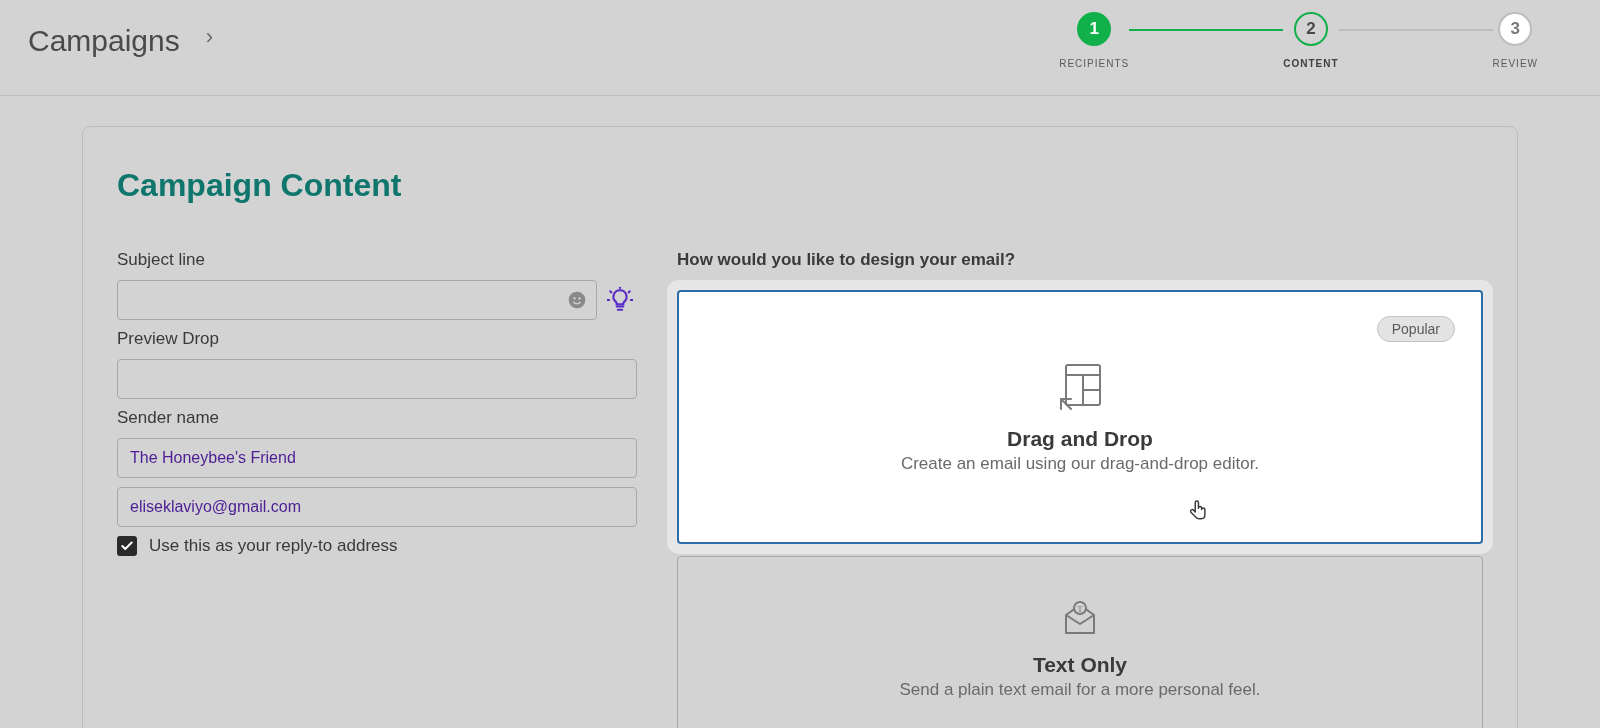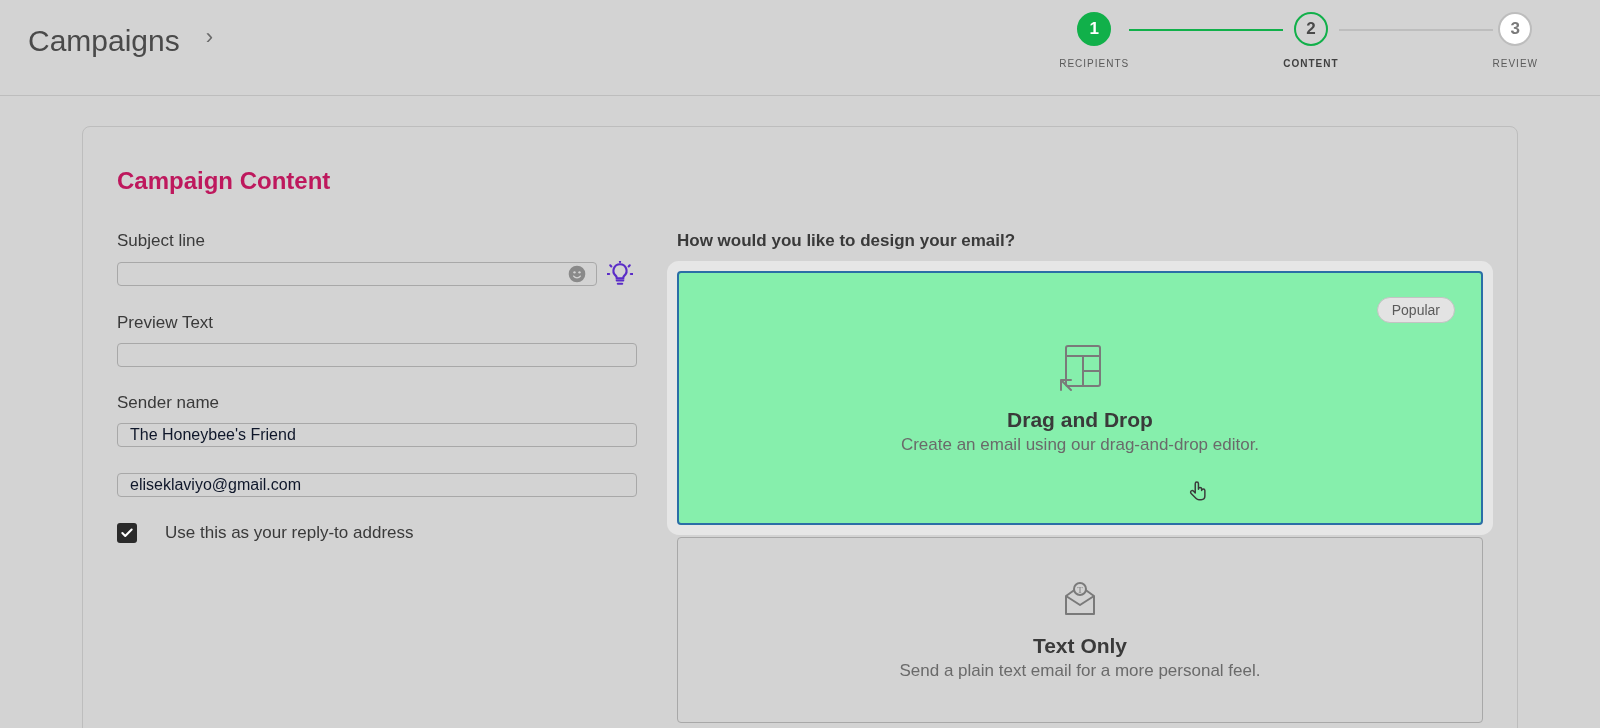--- a/index.html
+++ b/index.html
@@ -80,62 +80,62 @@
   }
   .step-line.done { background: #11b04a; }
   .panel {
     margin: 30px 82px 0 82px;
     background: #d3d3d3;
     border: 1px solid #bdbdbd;
     border-radius: 8px;
     padding: 40px 34px 20px 34px;
   }
   .panel-title {
-    font-size: 24px;
+    font-size: 32px;
     font-weight: 600;
-    color: #be185d;
-    margin-bottom: 36px;
+    color: #0f766e;
+    margin-bottom: 46px;
   }
   .columns {
     display: flex;
     gap: 40px;
   }
   .col-left { width: 520px; }
   .col-right { flex: 1; }
-  .form-group { margin-bottom: 26px; }
+  .form-group { margin-bottom: 9px; }
   .form-label {
     display: block;
     font-size: 17px;
     color: #3a3a3a;
     margin-bottom: 10px;
   }
   .input-row { display: flex; align-items: center; gap: 10px; }
   .text-input {
     width: 100%;
-    height: 24px;
+    height: 40px;
     border: 1px solid #a8a8a8;
     border-radius: 4px;
     background: #d3d3d3;
     padding: 0 12px;
     font-size: 16px;
-    color: #0f172a;
+    color: #4c1d95;
   }
   .subject-input { width: 480px; padding-right: 38px; }
   .subject-wrap { position: relative; width: 480px; }
   .emoji-ic {
     position: absolute;
     right: 10px;
     top: 50%;
     transform: translateY(-50%);
     width: 20px; height: 20px;
     color: #8a8a8a;
   }
   .bulb-ic { width: 26px; height: 26px; color: #5a2cc7; }
   .checkbox-row {
-    display: flex; align-items: center; gap: 28px;
+    display: flex; align-items: center; gap: 12px;
     margin-top: 8px;
   }
   .checkbox {
     width: 20px; height: 20px;
     background: #2a2a2a;
     border-radius: 3px;
     display: flex; align-items: center; justify-content: center;
     color: #fff;
   }
   .checkbox svg { width: 14px; height: 14px; }
@@ -158,21 +158,21 @@
     display: flex;
     flex-direction: column;
     align-items: center;
     justify-content: center;
     position: relative;
     padding: 20px;
     text-align: center;
     cursor: pointer;
   }
   .card.selected {
-    background: #86efac;
+    background: #ffffff;
     border: 2px solid #2b6ea6;
     box-shadow: 0 0 0 10px #e6e6e6;
     height: 254px;
   }
   .card.small { flex: 1; height: 186px; }
   .badge {
     position: absolute;
     top: 24px; right: 26px;
     background: #e3e3e3;
     border: 1px solid #c3c3c3;
@@ -246,21 +246,21 @@
                 <line x1="4" y1="5" x2="3" y2="4"></line>
                 <line x1="20" y1="5" x2="21" y2="4"></line>
                 <line x1="2" y1="12" x2="0.5" y2="12"></line>
                 <line x1="22" y1="12" x2="23.5" y2="12"></line>
               </svg>
           </span>
         </div>
       </div>
 
       <div class="form-group">
-        <label class="form-label">Preview Text</label>
+        <label class="form-label">Preview Drop</label>
         <input class="text-input" type="text" value="" style="">
       </div>
 
       <div class="form-group">
         <label class="form-label">Sender name</label>
         <input class="text-input" type="text" value="The Honeybee's Friend" style="">
       </div>
 
       <div class="form-group">
         <input class="text-input" type="text" value="eliseklaviyo@gmail.com" style="">

